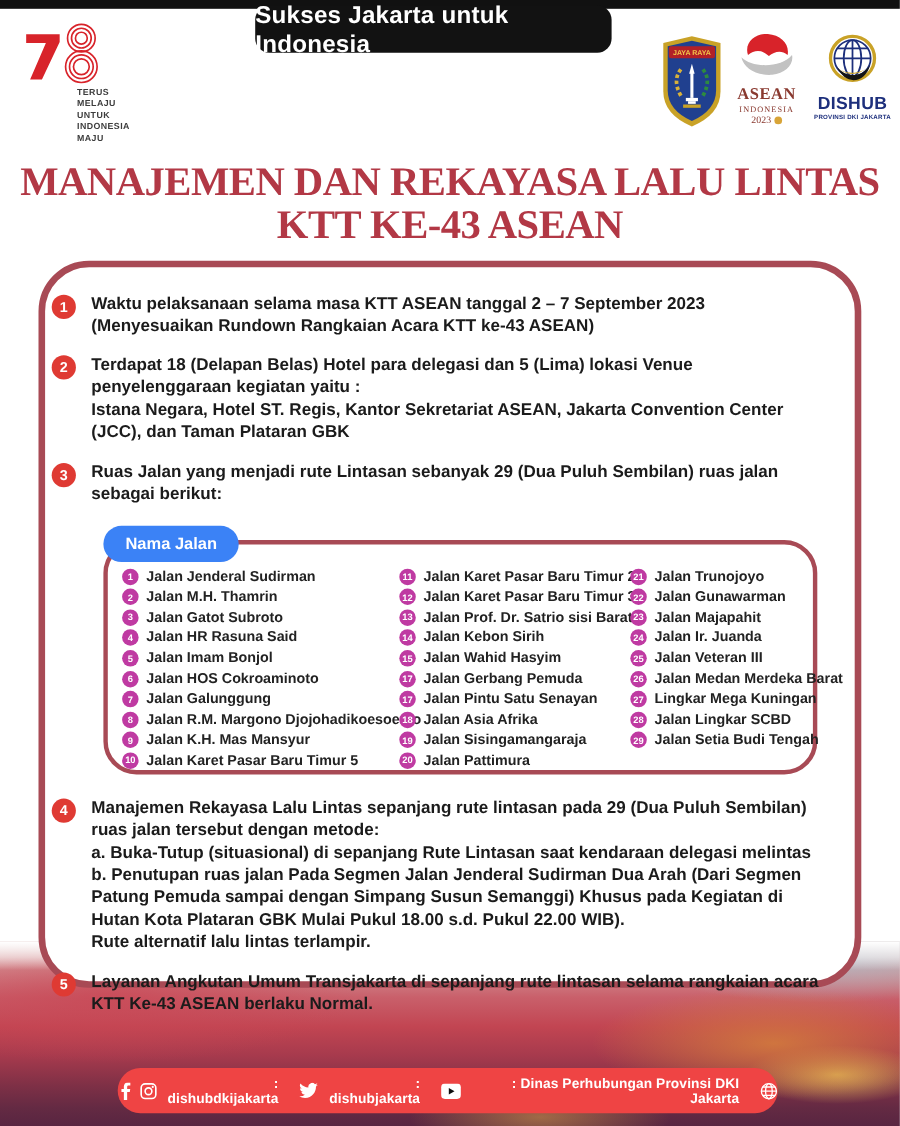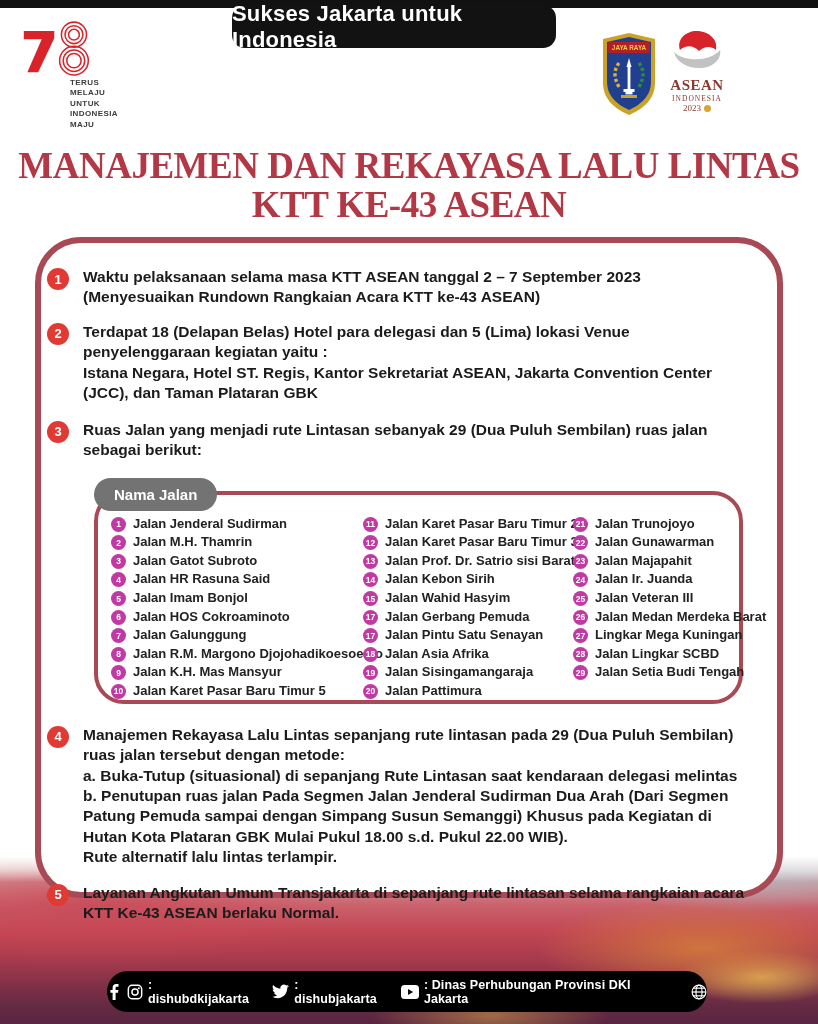--- a/index.html
+++ b/index.html
@@ -88,41 +88,41 @@
   .pt4 { margin-top:21px; }
   .pt5 { margin-top:15px; }
 
   
   .street-box {
     position:relative; margin:30px 0 0 47px; width:649px; height:213px;
     border:4px solid #a84a55; border-radius:30px;
   }
   .street-pill {
     position:absolute; left:-4px; top:-17px; height:33px; padding:0 20px;
-    background:#737373; border-radius:17px;
+    background:#3b82f6; border-radius:17px;
     display:flex; align-items:center;
     color:#ffffff; font-weight:bold; font-size:15px;
   }
   .street-cols { display:flex; padding:22px 0 0 13px; }
   .street-col-1 { width:252px; }
   .street-col-2 { width:210px; }
   .street-col-3 { width:170px; }
   .street-item { display:flex; align-items:center; margin-bottom:3.6px; }
   .snum {
     flex:0 0 15px; width:15px; height:15px; border-radius:50%;
     background:#bf3aa2; color:#fff; font-weight:bold; font-size:8.5px;
     display:flex; align-items:center; justify-content:center;
   }
   .sname { margin-left:7px; font-size:13px; font-weight:600; color:#222222; line-height:1.15; white-space:nowrap; }
 
   
   .social-pill {
     position:absolute; left:107px; top:971px; width:600px; height:41px;
-    background:#000000; border-radius:21px;
-    display:flex; align-items:center; justify-content:center; gap:19px;
+    background:#ef4444; border-radius:21px;
+    display:flex; align-items:center; justify-content:center; gap:19px;text-align:right;
   }
   .social-item { display:flex; align-items:center; gap:5px; color:#ffffff; }
   .social-item .slabel { font-size:12.5px; font-weight:600; letter-spacing:.1px; }
   .sicon { display:flex; align-items:center; }
 </style>
 </head>
 <body>
 
 <div class="poster">
 
@@ -175,20 +175,36 @@
       <path d="M12 26 C22 32 42 32 50 25 C44 30 26 31 12 26 Z" fill="#ffffff"></path>
     </svg>
     <div class="asean-word">ASEAN</div>
     <div class="asean-sub">INDONESIA</div>
     <div class="asean-year">
       <span>2023</span>
       <span class="gold-dot"></span>
     </div>
   </div>
 
+  <div class="logo-dishub">
+    <svg width="48" height="50" viewBox="0 0 48 50">
+      <circle cx="24" cy="22" r="20" fill="#ffffff" stroke="#c9a227" stroke-width="3"></circle>
+      <g stroke="#1d2f7c" stroke-width="1.6" fill="none">
+        <circle cx="24" cy="22" r="16.5"></circle>
+        <ellipse cx="24" cy="22" rx="8" ry="16.5"></ellipse>
+        <line x1="7.5" y1="22" x2="40.5" y2="22"></line>
+        <line x1="10" y1="13" x2="38" y2="13"></line>
+        <line x1="24" y1="5.5" x2="24" y2="38.5"></line>
+      </g>
+      <path d="M10 30 C18 40 32 40 40 28 C36 44 18 48 10 30 Z" fill="#141414"></path>
+      <path d="M12 32 C20 38 30 38 38 30 C32 36 20 37 12 32 Z" fill="#c9a227"></path>
+    </svg>
+    <div class="dishub-word">DISHUB</div>
+    <div class="dishub-sub">PROVINSI DKI JAKARTA</div>
+  </div>
 
   <div class="title">
     <div class="t1">MANAJEMEN DAN REKAYASA LALU LINTAS</div>
     <div class="t2">KTT KE-43 ASEAN</div>
   </div>
 
   <div class="main-box">
 
     <div class="point pt1">
       <div class="pnum">1</div>

